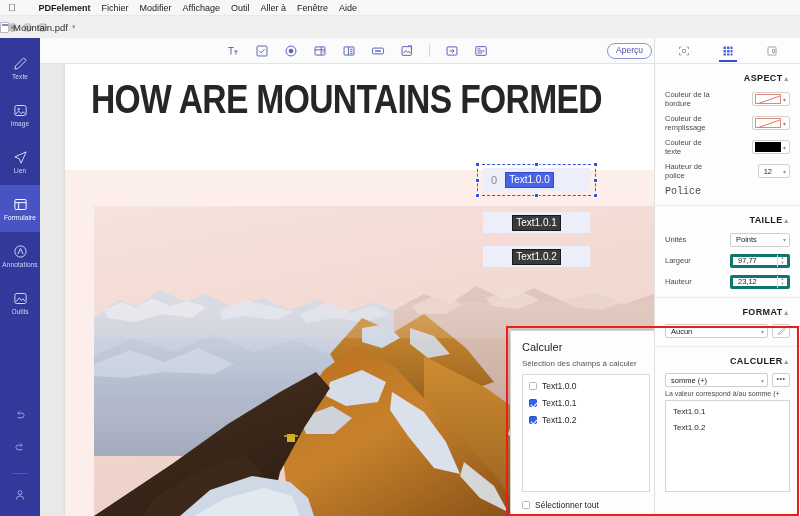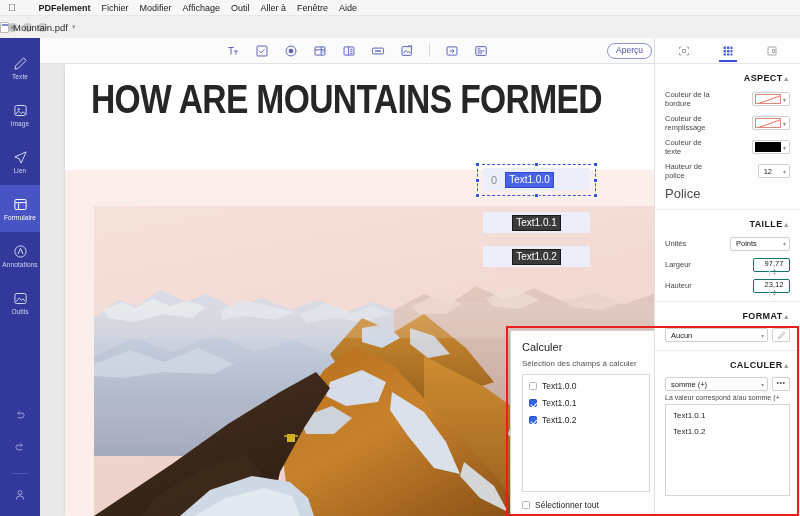--- a/index.html
+++ b/index.html
@@ -223,25 +223,25 @@
   .swatch-arrow { font-size: 6px; color: #8f8f8f; padding-right: 3px; }
   .mini-select {
     display: flex; align-items: center; justify-content: space-between;
     border: 1px solid #cfcfcf; border-radius: 2px; background: #fff;
     height: 14px; padding: 0 3px 0 5px; font-size: 7.5px; color: #222;
   }
   .sel-w34 { width: 34px; }
   .sel-w60 { width: 60px; }
   .sel-full { width: 100%; margin-bottom: 4px; }
   .sel-arrow { font-size: 6px; color: #9a9a9a; }
-  .rp-sub { font-size: 13px; color: #4a4a4a; margin: 2px 0 3px; }
+  .rp-sub { font-size: 10px; color: #4a4a4a; margin: 2px 0 3px; font-family: Liberation Mono, monospace; }
   .stepper {
     display: flex; align-items: center; justify-content: space-between;
-    border: 1px solid #0f766e; border-radius: 2px; background: #fff;
-    height: 14px; width: 37px; padding: 0 0 0 5px; font-size: 7.5px; color: #222; flex-direction: column;
+    border: 3px solid #0f766e; border-radius: 2px; background: #fff;
+    height: 14px; width: 60px; padding: 0 0 0 5px; font-size: 7.5px; color: #222;
   }
   .spin {
     width: 10px; height: 12px; border-left: 1px solid #dcdcdc;
     display: flex; flex-direction: column; align-items: center;
     justify-content: center; color: #9a9a9a; font-size: 4px; line-height: 1.1;
   }
   .rp-divider { height: 1px; background: #ececec; margin: 8px 0 0; }
   .fmt-row { display: flex; align-items: center; gap: 4px; }
   .fmt-btn {
     width: 18px; height: 14px; border: 1px solid #cfcfcf; border-radius: 2px;

